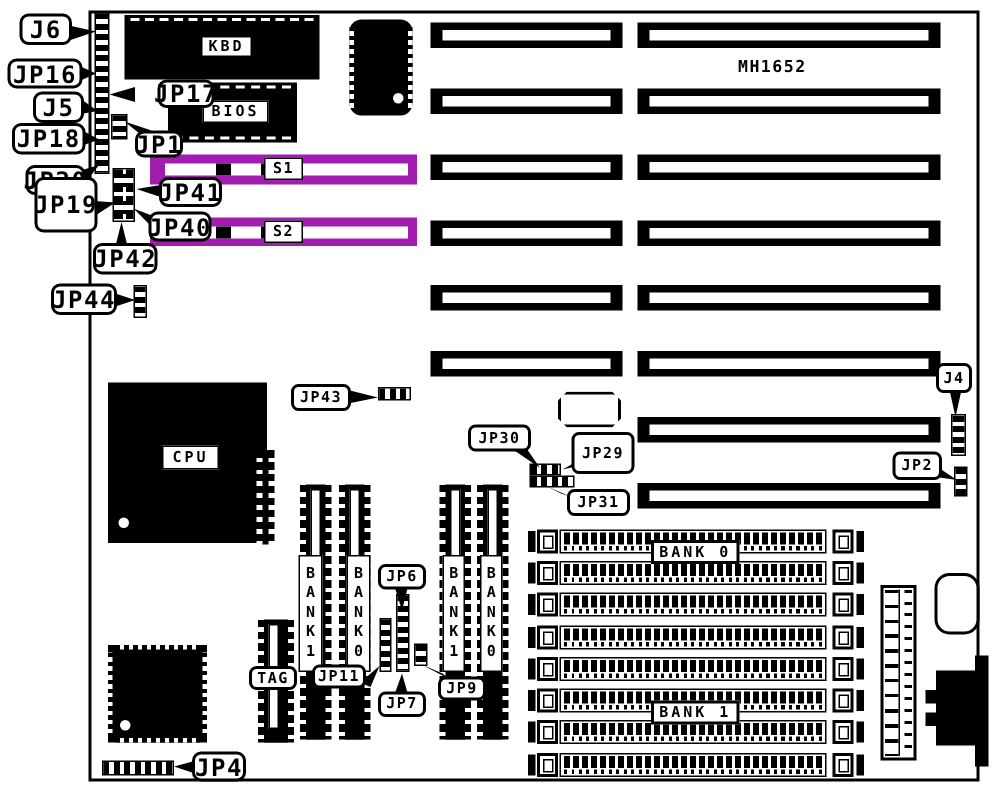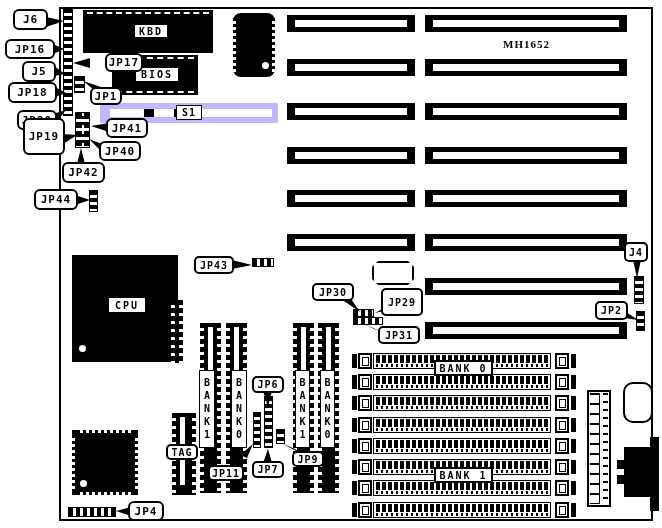--- a/index.html
+++ b/index.html
@@ -14,21 +14,21 @@
   .abs { position:absolute; }
 
   
   .board-border { border:2px solid #000; z-index:1; background:transparent; }
 
   
   .slot { background:#000; z-index:10; }
   .slot::after { content:""; position:absolute; top:5px; bottom:5px; left:8px; right:8px; background:#fff; }
 
   
-  .sbar { background:#c4b5fd; z-index:10; }
+  .sbar { background:#a21caf; z-index:10; }
   .sbar .strip { position:absolute; left:10px; right:6px; top:6px; height:8px; background:#fff; }
   .sbar .gapA  { position:absolute; left:44px; top:6px; width:10px; height:8px; background:#000; }
   .sbar .gapB  { position:absolute; left:74px; top:6px; width:8px;  height:8px; background:#000; }
   .sbar .slabel{ position:absolute; left:76px; top:2px; width:26px; height:15px; border:1px solid #000;
                  background:#fff; color:#000; font-size:10px; font-weight:bold;
                  display:flex; align-items:center; justify-content:center; letter-spacing:1px; }
 
   
   .blackchip { background:#000; z-index:10; }
   .chip-dot { position:absolute; width:7px; height:7px; border-radius:50%; background:#fff; }
@@ -85,35 +85,35 @@
   
   .chip-label { background:#fff; border:1px solid #000; color:#000; z-index:20;
     font-size:10px; font-weight:bold; letter-spacing:2px;
     display:flex; align-items:center; justify-content:center; }
   .chip-label.bd2 { border-width:2px; }
   .vlabel { background:#fff; border:1px solid #000; color:#000; z-index:20;
     font-size:10px; font-weight:bold;
     writing-mode:vertical-rl; text-orientation:upright; letter-spacing:2px;
     display:flex; align-items:center; justify-content:center; }
   .callout { background:#fff; border:2px solid #000; border-radius:6px; color:#000; z-index:30;
-    font-size:11px; font-weight:bold; letter-spacing:1px;
+    font-size:16px; font-weight:bold; letter-spacing:1px;
     display:flex; align-items:center; justify-content:center; }
   .callout.sm { font-size:10px; border-radius:5px; }
   .model-text { color:#000; font-size:11px; font-weight:bold; letter-spacing:1px; z-index:20; }
 
   #pointers { position:absolute; left:0; top:0; z-index:25; pointer-events:none; }
 </style>
 </head>
 <body>
 
 <div id="canvas">
 
   <div class="abs board-border" style="left:59px; top:7px; width:594px; height:514px;"></div>
 
-  <div class="abs model-text" style="left:503px; top:38px;font-family:Liberation Serif, serif;">MH1652</div>
+  <div class="abs model-text" style="left:492px; top:38px;">MH1652</div>
 
   <div class="abs blackchip dashed-top" style="left:83px; top:10px; width:130px; height:43px;"></div>
   <div class="abs chip-label" style="left:134px; top:24px; width:34px; height:14px;">KBD</div>
 
   <div class="abs blackchip dashed-top dashed-bot" style="left:112px; top:55px; width:86px; height:40px;"></div>
   <div class="abs chip-label" style="left:135px; top:67px; width:44px; height:15px;">BIOS</div>
 
   <div class="abs blackchip" style="left:233px; top:13px; width:42px; height:64px; border-radius:8px;">
     <div class="tick-l"></div>
     <div class="tick-r"></div>
@@ -131,20 +131,26 @@
     <div class="tick-l"></div>
     <div class="tick-r"></div>
     <div class="chip-dot" style="left:8px; bottom:8px;"></div>
   </div>
 
   <div class="abs sbar" style="left:100px; top:103px; width:178px; height:20px;">
     <div class="strip"></div>
     <div class="gapA"></div>
     <div class="gapB"></div>
     <div class="slabel">S1</div>
+  </div>
+  <div class="abs sbar" style="left:100px; top:145px; width:178px; height:19px;">
+    <div class="strip"></div>
+    <div class="gapA"></div>
+    <div class="gapB"></div>
+    <div class="slabel">S2</div>
   </div>
 
   <div class="abs slot" style="left:287px; top:15px;  width:128px; height:17px;"></div>
   <div class="abs slot" style="left:287px; top:59px;  width:128px; height:17px;"></div>
   <div class="abs slot" style="left:287px; top:103px; width:128px; height:17px;"></div>
   <div class="abs slot" style="left:287px; top:147px; width:128px; height:17px;"></div>
   <div class="abs slot" style="left:287px; top:190px; width:128px; height:17px;"></div>
   <div class="abs slot" style="left:287px; top:234px; width:128px; height:17px;"></div>
 
   <div class="abs slot" style="left:425px; top:15px;  width:202px; height:17px;"></div>
@@ -327,18 +333,18 @@
   <div class="abs callout" style="left:106px; top:118px; width:42px; height:20px;">JP41</div>
   <div class="abs callout" style="left:99px;  top:141px; width:42px; height:20px;">JP40</div>
   <div class="abs callout sm" style="left:194px; top:256px; width:40px; height:18px;">JP43</div>
   <div class="abs callout sm" style="left:312px; top:283px; width:42px; height:18px;">JP30</div>
   <div class="abs callout sm" style="left:381px; top:288px; width:42px; height:28px;">JP29</div>
   <div class="abs callout sm" style="left:365px; top:326px; width:42px; height:18px;margin-left:13px;">JP31</div>
   <div class="abs callout sm" style="left:624px; top:242px; width:24px; height:20px;">J4</div>
   <div class="abs callout sm" style="left:595px; top:301px; width:33px; height:19px;">JP2</div>
   <div class="abs callout sm" style="left:252px; top:376px; width:32px; height:17px;">JP6</div>
   <div class="abs callout sm" style="left:252px; top:461px; width:32px; height:17px;">JP7</div>
-  <div class="abs callout sm" style="left:208px; top:465px; width:36px; height:16px;">JP11</div>
+  <div class="abs callout sm" style="left:208px; top:443px; width:36px; height:16px;">JP11</div>
   <div class="abs callout sm" style="left:292px; top:451px; width:32px; height:16px;">JP9</div>
   <div class="abs callout" style="left:128px; top:501px; width:36px; height:20px;">JP4</div>
   <div class="abs callout sm" style="left:166px; top:444px; width:32px; height:16px;">TAG</div>
 
 </div>
 
 </body></html>

